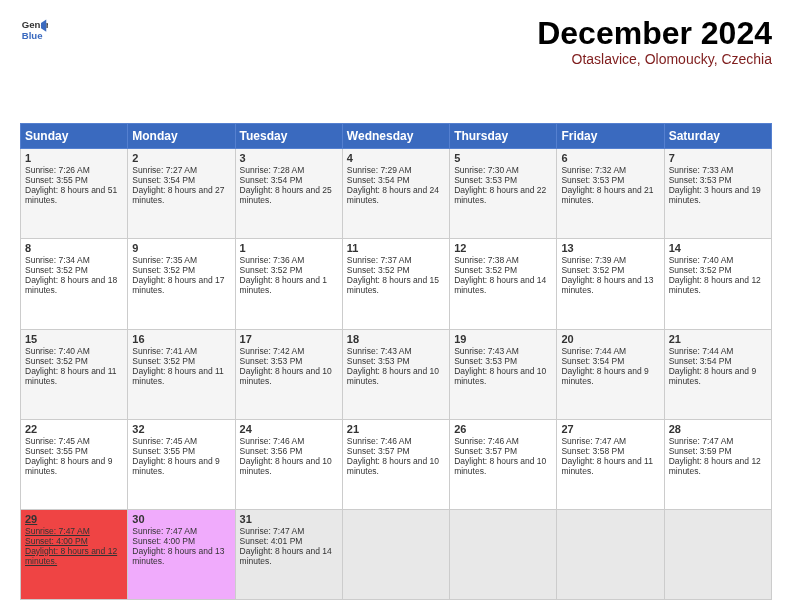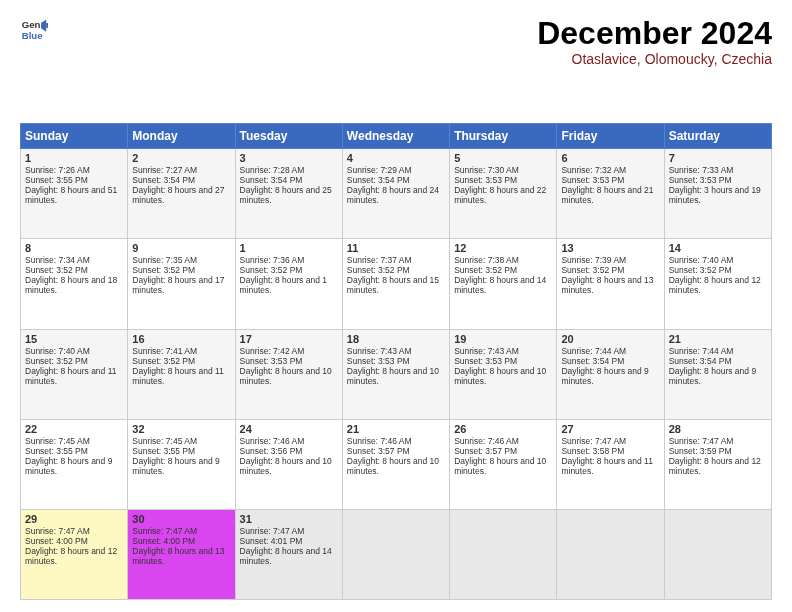--- a/index.html
+++ b/index.html
@@ -293,27 +293,27 @@
               <div>Daylight: 8 hours and 11 minutes.</div>
             </td>
             <td>
               <span class="day-number">28</span>
               <div>Sunrise: 7:47 AM</div>
               <div>Sunset: 3:59 PM</div>
               <div>Daylight: 8 hours and 12 minutes.</div>
             </td>
           </tr>
           <tr>
-            <td style="background: #fef9c3;">
+            <td style="background: #ef4444; text-decoration: underline;">
               <span class="day-number">29</span>
               <div>Sunrise: 7:47 AM</div>
               <div>Sunset: 4:00 PM</div>
               <div>Daylight: 8 hours and 12 minutes.</div>
             </td>
-            <td style="background: #d946ef;">
+            <td style="background: #f0abfc;">
               <span class="day-number">30</span>
               <div>Sunrise: 7:47 AM</div>
               <div>Sunset: 4:00 PM</div>
               <div>Daylight: 8 hours and 13 minutes.</div>
             </td>
             <td style="background: rgb(232, 232, 232);">
               <span class="day-number">31</span>
               <div>Sunrise: 7:47 AM</div>
               <div>Sunset: 4:01 PM</div>
               <div>Daylight: 8 hours and 14 minutes.</div>

